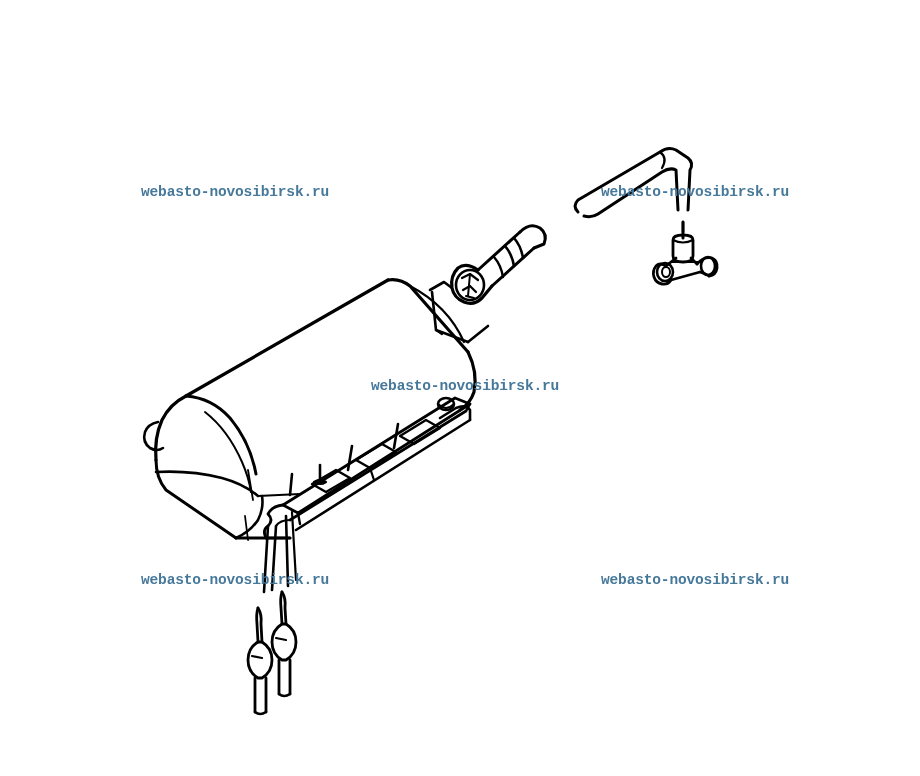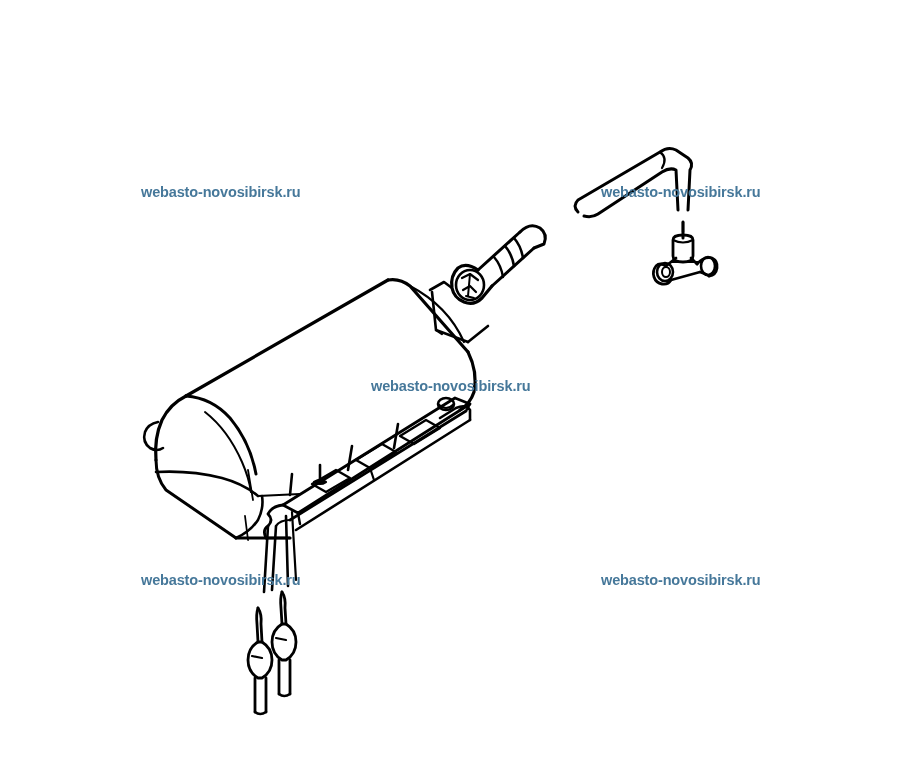--- a/index.html
+++ b/index.html
@@ -25,21 +25,21 @@
   #parts-svg {
     position: absolute;
     left: 0;
     top: 0;
     width: 920px;
     height: 776px;
     display: block;
   }
   .wm {
     position: absolute;
-    font-family: Liberation Sans, sans-serif;
+    font-family: Liberation Mono, monospace;
     font-weight: bold;
     font-size: 14.5px;
     letter-spacing: -0.15px;
     color: #46789a;
     white-space: nowrap;
     user-select: none;
     line-height: 1;
   }
   .wm-1 { left: 141px; top: 185px; }
   .wm-2 { left: 601px; top: 185px; }

